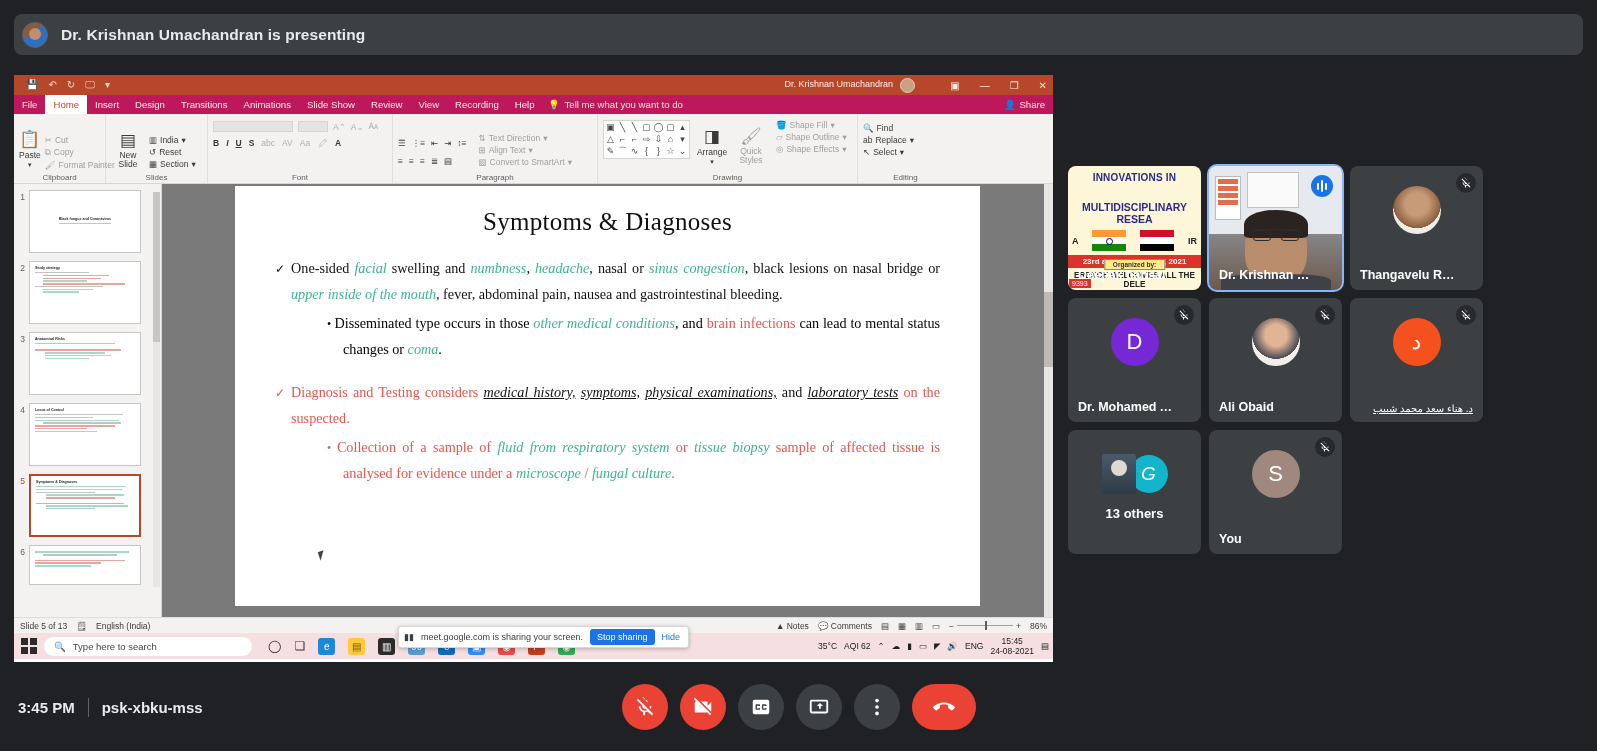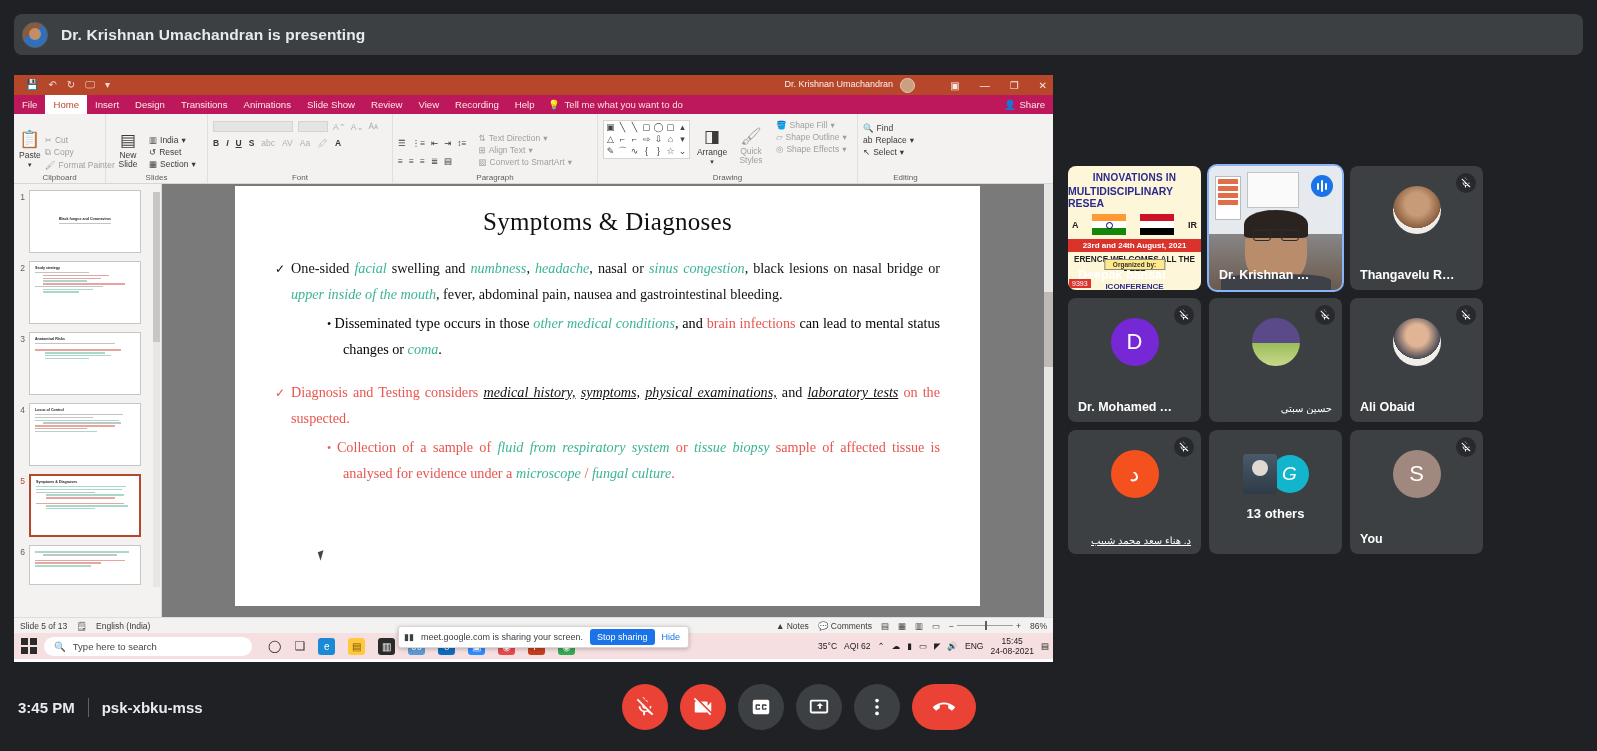--- a/index.html
+++ b/index.html
@@ -264,21 +264,21 @@
   }
   .av-photo {
     position: absolute; left: 50%; top: 44px; transform: translate(-50%,-50%);
     width: 48px; height: 48px; border-radius: 50%; overflow: hidden;
     background: #d8c6b4;
   }
 
   
   .poster { position: absolute; inset: 0; background: #fdf6d8; font-size: 6px; overflow: hidden; }
   .poster .p1 { color: #2a2a8f; font-weight: bold; font-size: 10px; text-align: center; margin-top: 6px; letter-spacing: .2px; }
-  .poster .p2 { color: #2a2a8f; font-weight: bold; font-size: 10.5px; margin-top: 2px; }
+  .poster .p2 { color: #2a2a8f; font-weight: bold; font-size: 10.5px; text-align: center; margin-top: 18px; }
   .poster .flags { display: flex; justify-content: space-between; align-items: center; padding: 5px 4px 0; }
   .flag-in { width: 34px; height: 21px; background: linear-gradient(#ff9933 33%,#fff 33% 66%,#138808 66%); position: relative; }
   .flag-in::after { content:""; position:absolute; left:14px; top:8px; width:5px; height:5px; border:1px solid #000080; border-radius:50%; }
   .flag-iq { width: 34px; height: 21px; background: linear-gradient(#ce1126 33%,#fff 33% 66%,#000 66%); }
   .poster .band { background: #d9332c; color: #fff; font-weight: bold; font-size: 8px; text-align: center; padding: 2px 0; margin-top: 4px; }
   .poster .p3 { color: #222; font-weight: bold; font-size: 8.2px; text-align: center; margin-top: 3px; }
   .poster .p4 { color: #2a2a8f; font-weight: bold; font-size: 8px; text-align: center; margin-top: 9px; }
   .poster .badge-num { position: absolute; left: 1px; bottom: 2px; background: #d9332c; color: #fff; font-size: 7px; padding: 1px 3px; }
   .poster .orgby { position: absolute; left: 50%; transform: translateX(-50%); bottom: 20px; background: #ffe98a; border: 1px solid #888; font-size: 6.5px; padding: 1px 8px; color: #333; font-weight: bold; }
 
@@ -795,29 +795,20 @@
         <span>D</span>
       </div>
     <div class="mute-badge">
       <svg viewBox="0 0 24 24" fill="#fff">
           <path d="M19 11h-1.7c0 .74-.16 1.43-.43 2.05l1.23 1.23c.56-.98.9-2.09.9-3.28zM12 4a3 3 0 0 1 3 3v.18l-6-6A3 3 0 0 1 12 4zM4.27 3L3 4.27l6 6V11a3 3 0 0 0 3 3c.22 0 .44-.03.65-.08l1.66 1.66c-.71.33-1.5.52-2.31.52a5 5 0 0 1-5-5H5c0 3.03 2.39 5.64 5 6.32V21h2v-3.28c.89-.12 1.73-.41 2.48-.84L19.73 21 21 19.73 4.27 3z"></path>
         </svg>
     </div>
     <div class="tile-name">Dr. Mohamed Ash...</div>
   </div>
 
-  <div class="tile">
-    <div class="av-photo" style="background:linear-gradient(#5b4a8a 0%,#5b4a8a 52%,#9bbd5a 53%,#c9d98a 100%)"></div>
-    <div class="mute-badge">
-      <svg viewBox="0 0 24 24" fill="#fff">
-          <path d="M19 11h-1.7c0 .74-.16 1.43-.43 2.05l1.23 1.23c.56-.98.9-2.09.9-3.28zM12 4a3 3 0 0 1 3 3v.18l-6-6A3 3 0 0 1 12 4zM4.27 3L3 4.27l6 6V11a3 3 0 0 0 3 3c.22 0 .44-.03.65-.08l1.66 1.66c-.71.33-1.5.52-2.31.52a5 5 0 0 1-5-5H5c0 3.03 2.39 5.64 5 6.32V21h2v-3.28c.89-.12 1.73-.41 2.48-.84L19.73 21 21 19.73 4.27 3z"></path>
-        </svg>
-    </div>
-    <div class="tile-name ar">حسين سبتي</div>
-  </div>
 
   <div class="tile">
     <div class="av-photo" style="background:radial-gradient(circle at 50% 36%, #e0b495 28%, #4a4a55 60%, #f2eee9 61%)"></div>
     <div class="mute-badge">
       <svg viewBox="0 0 24 24" fill="#fff">
           <path d="M19 11h-1.7c0 .74-.16 1.43-.43 2.05l1.23 1.23c.56-.98.9-2.09.9-3.28zM12 4a3 3 0 0 1 3 3v.18l-6-6A3 3 0 0 1 12 4zM4.27 3L3 4.27l6 6V11a3 3 0 0 0 3 3c.22 0 .44-.03.65-.08l1.66 1.66c-.71.33-1.5.52-2.31.52a5 5 0 0 1-5-5H5c0 3.03 2.39 5.64 5 6.32V21h2v-3.28c.89-.12 1.73-.41 2.48-.84L19.73 21 21 19.73 4.27 3z"></path>
         </svg>
     </div>
     <div class="tile-name">Ali Obaid</div>
   </div>

